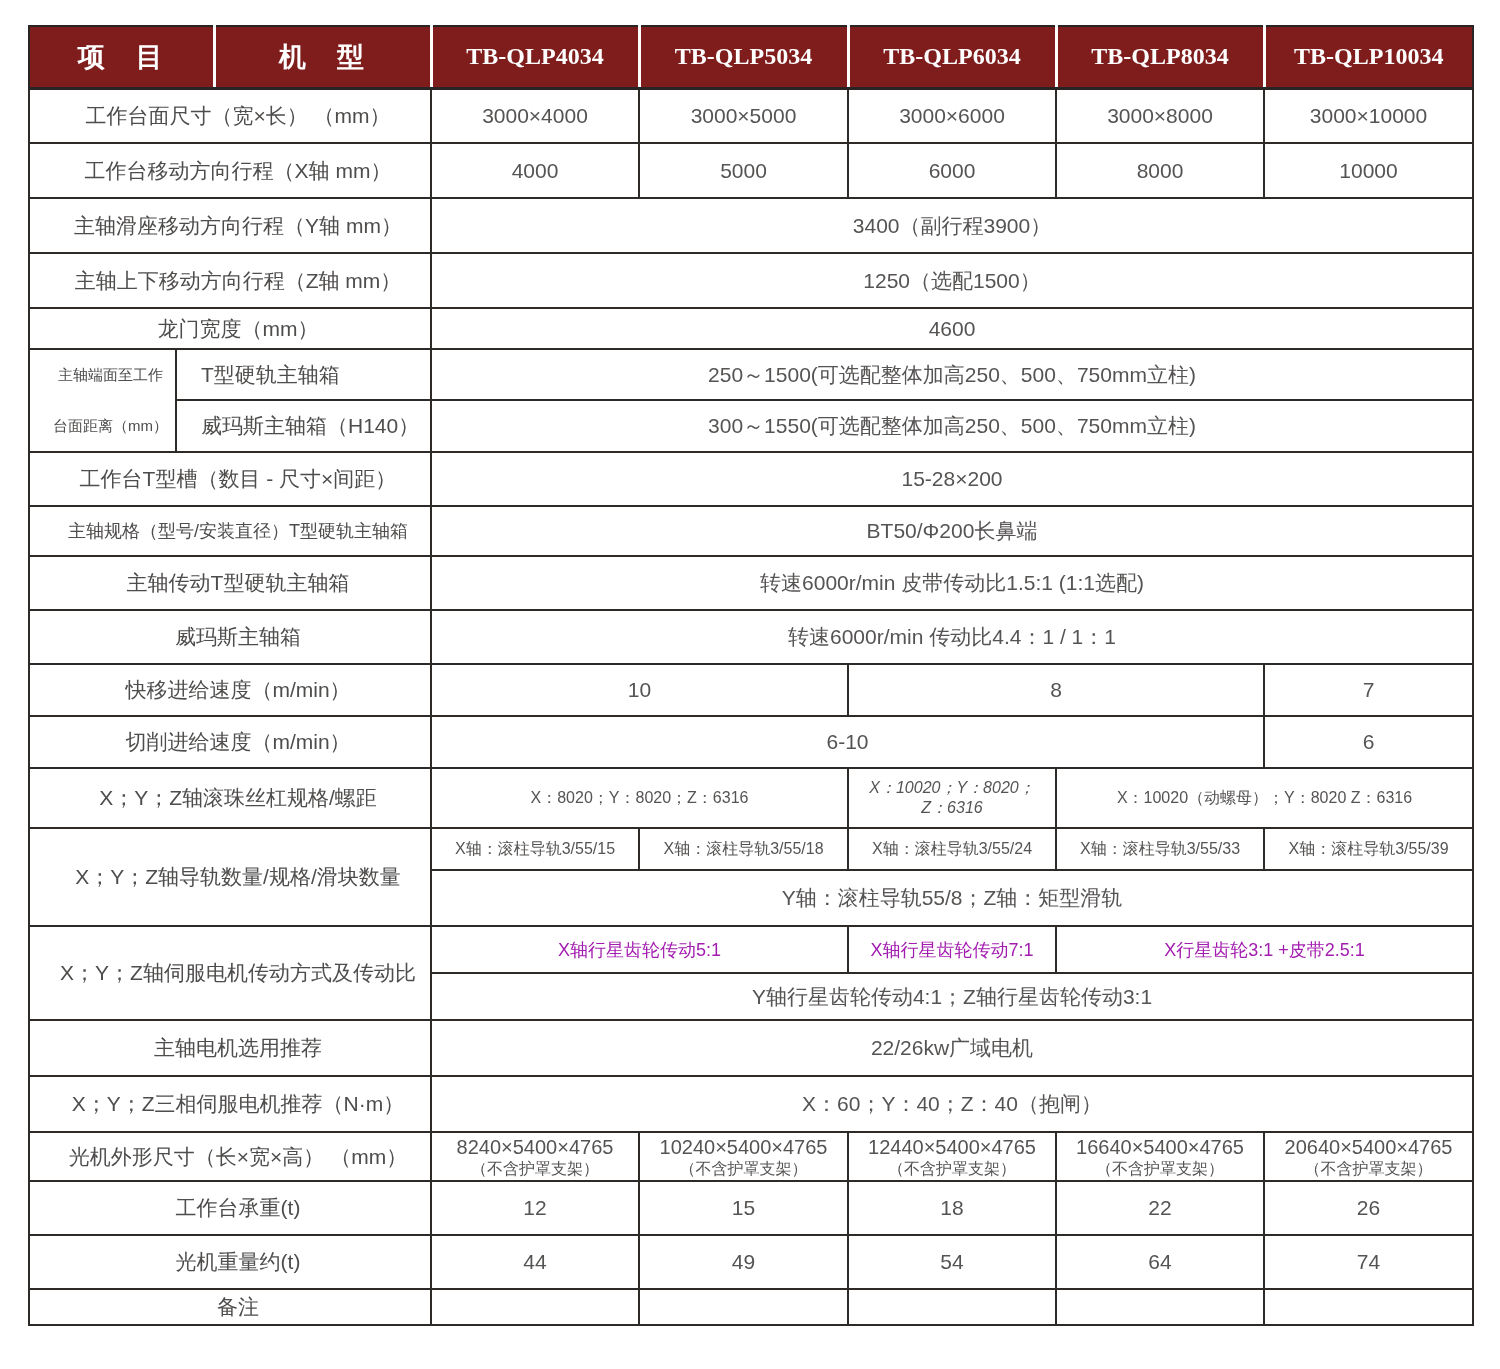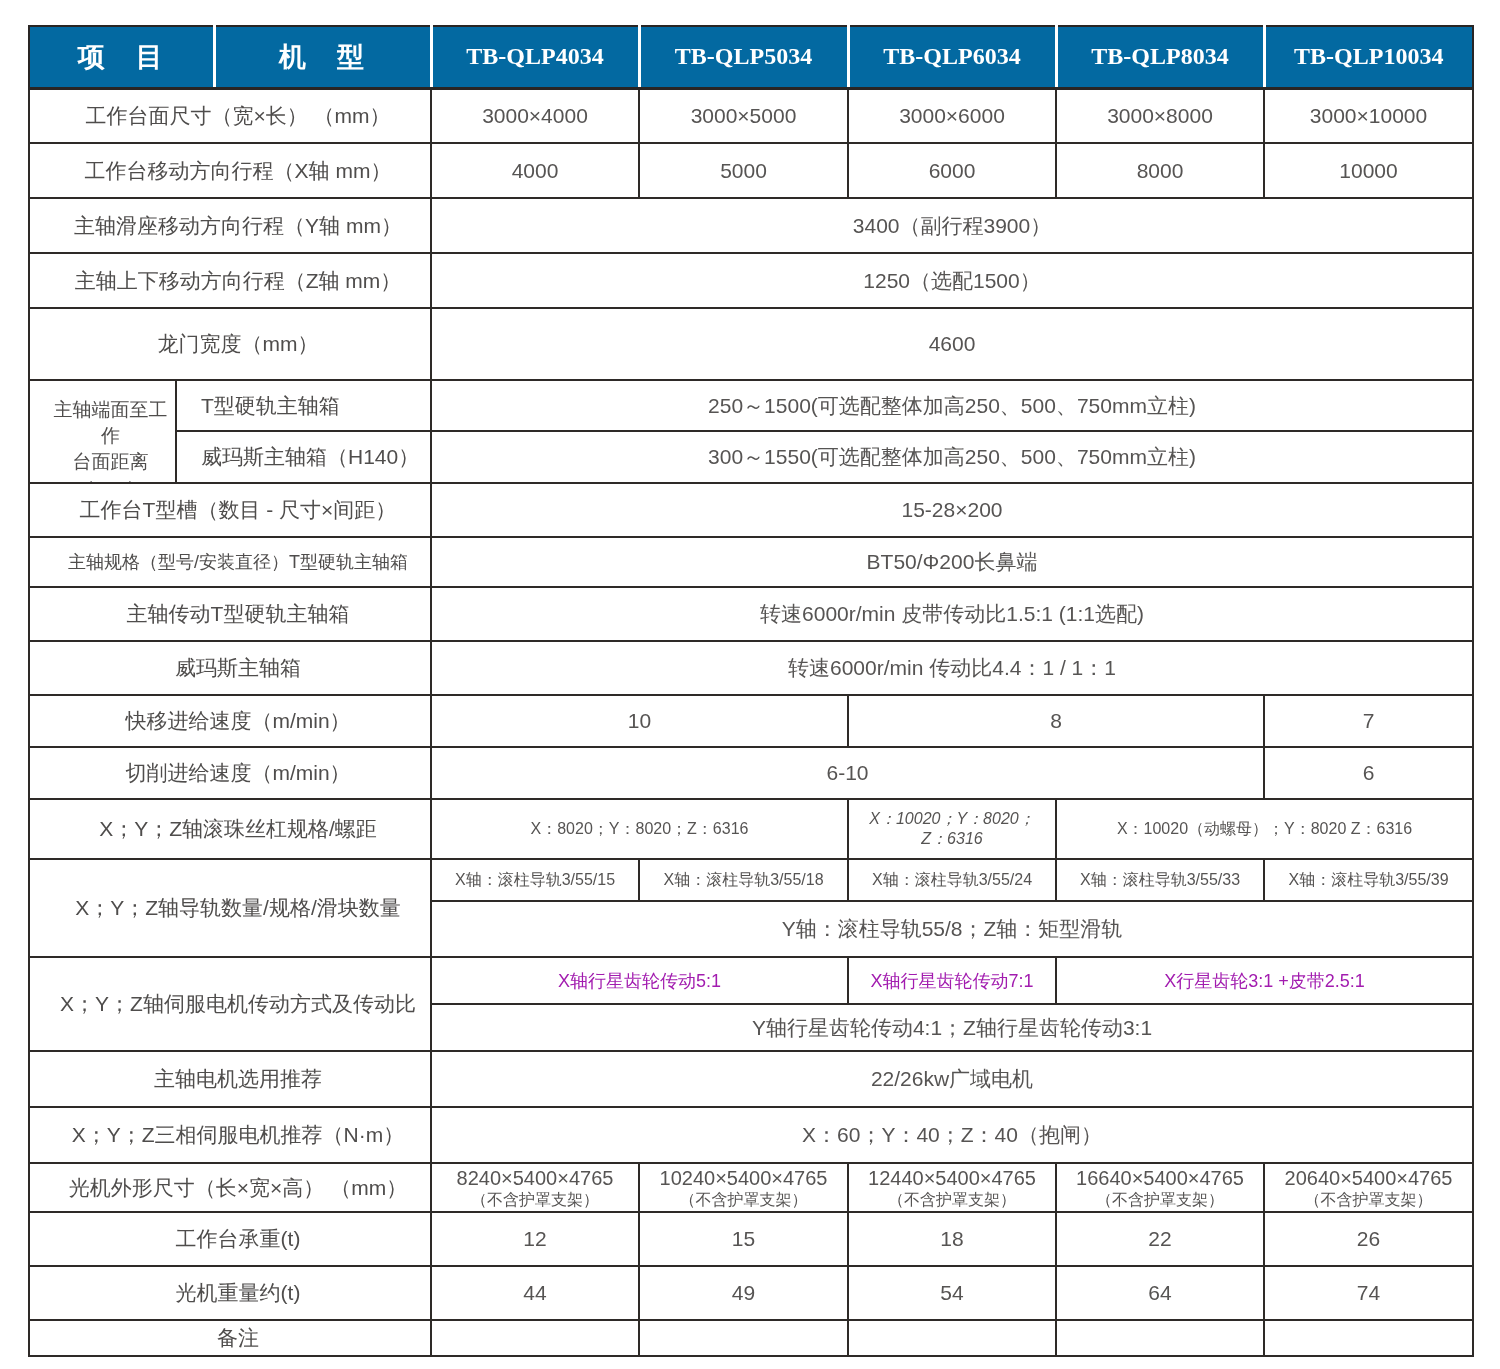--- a/index.html
+++ b/index.html
@@ -12,21 +12,21 @@
   .wrap { padding: 25px 28px 0 28px; }
   table.spec {
     width: 1444px;
     border-collapse: collapse;
     table-layout: fixed;
     border: 2px solid #292524;
   }
   td, th { border: 2px solid #2e2a28; overflow: hidden; }
   
   th {
-    background: #0369a1;
+    background: #7f1d1d;
     color: #ffffff;
     border: none;
     border-bottom: 3px solid #292524;
     border-left: 3px solid #ffffff;
     font-weight: bold;
     vertical-align: middle;
     text-align: center;
     padding: 0;
   }
   th.first { border-left: none; }
@@ -106,27 +106,27 @@
   <tr style="height:55px">
     <td colspan="3" class="lbl">主轴滑座移动方向行程（Y轴 mm）</td>
     <td colspan="5" class="val">3400（副行程3900）</td>
   </tr>
 
   <tr style="height:55px">
     <td colspan="3" class="lbl">主轴上下移动方向行程（Z轴 mm）</td>
     <td colspan="5" class="val">1250（选配1500）</td>
   </tr>
 
-  <tr style="height:72px">
+  <tr style="height:41px">
     <td colspan="3" class="lbl">龙门宽度（mm）</td>
     <td colspan="5" class="val">4600</td>
   </tr>
 
   <tr style="height:51px">
-    <td rowspan="2" class="lbl" style="padding-left:20px; font-size:19px">
+    <td rowspan="2" class="lbl" style="padding-left:20px; font-size:15px">
       <div class="two-line-label">
         <span>主轴端面至工作</span>
         <span>台面距离（mm）</span>
       </div>
     </td>
     <td colspan="2" class="sublbl">T型硬轨主轴箱</td>
     <td colspan="5" class="val">250～1500(可选配整体加高250、500、750mm立柱)</td>
   </tr>
   <tr style="height:52px">
     <td colspan="2" class="sublbl">威玛斯主轴箱（H140）</td>

